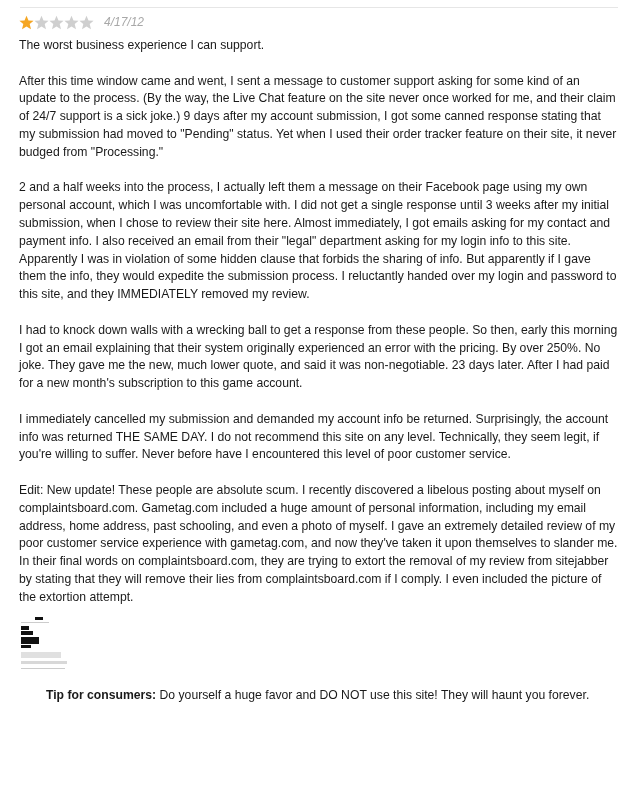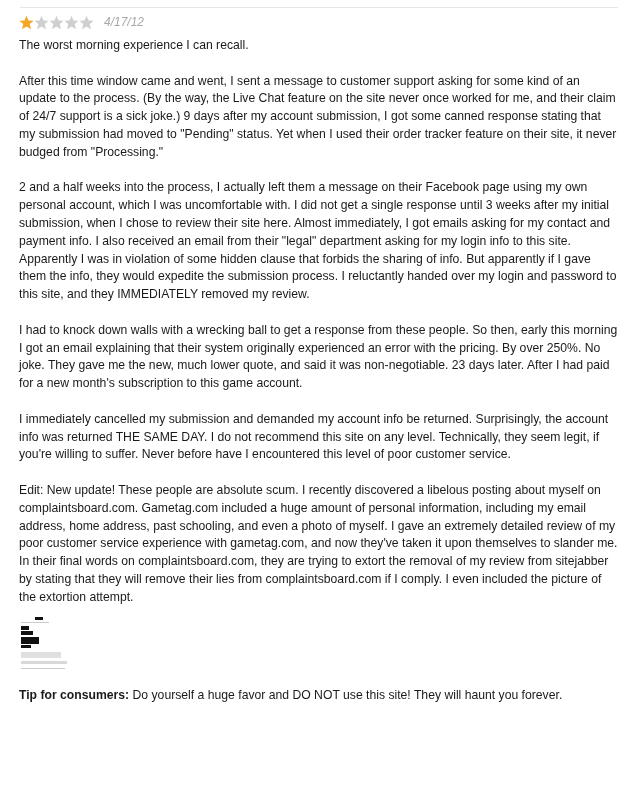--- a/index.html
+++ b/index.html
@@ -8,21 +8,21 @@
   .top-rule { position:absolute; left:20px; right:20px; top:7px; height:1px; background:#e6e6e6; }
   .rating-row { position:absolute; left:19px; top:13px; height:18px; display:flex; align-items:center; }
   .stars { display:flex; gap:0px; }
   .star { width:15px; height:15px; display:inline-block; }
   .date { margin-left:10px; font-size:12px; font-style:italic; color:#a8a8a8; }
   .content { position:absolute; left:19px; top:37px; width:600px; font-size:12.2px; line-height:17.8px; color:#1a1a1a; }
   .content p { margin:0 0 17.8px 0; }
   .attach { display:block; width:52px; height:58px; margin:0 0 14px 0; position:relative; background:#fff; cursor:pointer; }
   .attach .ln { position:absolute; height:2px; background:#ccc; }
   .attach .blk { position:absolute; background:#111; }
-  .tip b { font-weight:bold; }
+  .tip b { font-weight:bold;margin-left:27px; }
 </style>
 </head>
 <body>
 
 <div class="top-rule"></div>
 
 <div class="rating-row">
   <div class="stars" id="stars">
       <span class="star"><svg width="15" height="15" viewBox="0 0 15 15">
           <polygon points="7.5,0.8 9.5,5.5 14.6,5.8 10.7,9.1 12,14.2 7.5,11.4 3,14.2 4.3,9.1 0.4,5.8 5.5,5.5" fill="#f5a623"></polygon>
@@ -37,21 +37,21 @@
           <polygon points="7.5,0.8 9.5,5.5 14.6,5.8 10.7,9.1 12,14.2 7.5,11.4 3,14.2 4.3,9.1 0.4,5.8 5.5,5.5" fill="#cfcfcf"></polygon>
         </svg></span>
       <span class="star"><svg width="15" height="15" viewBox="0 0 15 15">
           <polygon points="7.5,0.8 9.5,5.5 14.6,5.8 10.7,9.1 12,14.2 7.5,11.4 3,14.2 4.3,9.1 0.4,5.8 5.5,5.5" fill="#cfcfcf"></polygon>
         </svg></span>
     </div>
   <span class="date">4/17/12</span>
 </div>
 
 <div class="content">
-  <p>The worst morning experience I can recall.</p>
+  <p>The worst business experience I can support.</p>
   <p>After this time window came and went, I sent a message to customer support asking for some kind of an update to the process. (By the way, the Live Chat feature on the site never once worked for me, and their claim of 24/7 support is a sick joke.) 9 days after my account submission, I got some canned response stating that my submission had moved to "Pending" status. Yet when I used their order tracker feature on their site, it never budged from "Processing."</p>
   <p>2 and a half weeks into the process, I actually left them a message on their Facebook page using my own personal account, which I was uncomfortable with. I did not get a single response until 3 weeks after my initial submission, when I chose to review their site here. Almost immediately, I got emails asking for my contact and payment info. I also received an email from their "legal" department asking for my login info to this site. Apparently I was in violation of some hidden clause that forbids the sharing of info. But apparently if I gave them the info, they would expedite the submission process. I reluctantly handed over my login and password to this site, and they IMMEDIATELY removed my review.</p>
   <p>I had to knock down walls with a wrecking ball to get a response from these people. So then, early this morning I got an email explaining that their system originally experienced an error with the pricing. By over 250%. No joke. They gave me the new, much lower quote, and said it was non-negotiable. 23 days later. After I had paid for a new month's subscription to this game account.</p>
   <p>I immediately cancelled my submission and demanded my account info be returned. Surprisingly, the account info was returned THE SAME DAY. I do not recommend this site on any level. Technically, they seem legit, if you're willing to suffer. Never before have I encountered this level of poor customer service.</p>
   <p style="margin-bottom:8px">Edit: New update! These people are absolute scum. I recently discovered a libelous posting about myself on complaintsboard.com. Gametag.com included a huge amount of personal information, including my email address, home address, past schooling, and even a photo of myself. I gave an extremely detailed review of my poor customer service experience with gametag.com, and now they've taken it upon themselves to slander me. In their final words on complaintsboard.com, they are trying to extort the removal of my review from sitejabber by stating that they will remove their lies from complaintsboard.com if I comply. I even included the picture of the extortion attempt.</p>
 
   <div class="attach">
     <span class="blk" style="left:16px;top:2px;width:8px;height:3px"></span>
     <span class="ln" style="left:2px;top:7px;width:28px;height:1px"></span>
     <span class="blk" style="left:2px;top:11px;width:8px;height:4px"></span>

